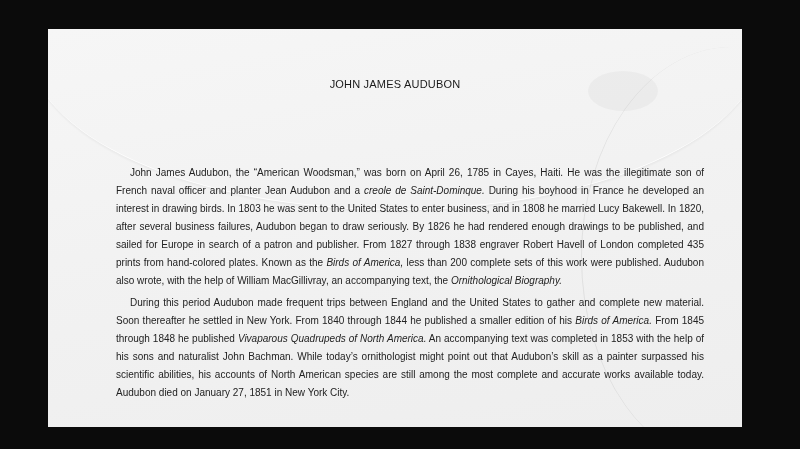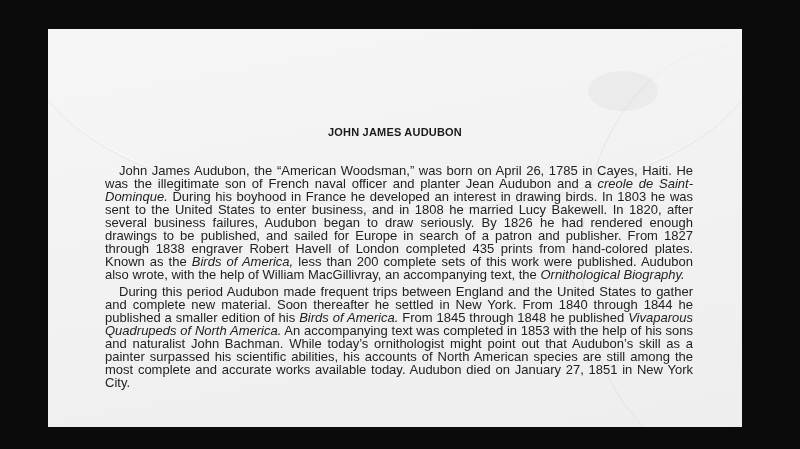--- a/index.html
+++ b/index.html
@@ -21,25 +21,25 @@
   .corner-curve {
     position:absolute; right:-140px; bottom:-40px; width:300px; height:420px;
     border-left:1px solid rgba(0,0,0,0.07); border-radius:50%;
   }
   .emboss {
     position:absolute; left:540px; top:42px; width:70px; height:40px;
     border-radius:50%; background:rgba(0,0,0,0.03);
   }
   .title {
     position:absolute; left:0; right:0; top:49px; text-align:center;
-    font-size:11px; font-weight:bold; color:#1a1a1a; letter-spacing:0.2px;margin-top:48px;
+    font-size:11px; font-weight:normal; color:#1a1a1a; letter-spacing:0.2px;
   }
   .body-text {
-    position:absolute; left:57px; top:135px; width:588px;
-    font-size:13px; line-height:13px; color:#222; text-align:justify;
+    position:absolute; left:68px; top:135px; width:588px;
+    font-size:10px; line-height:18px; color:#222; text-align:justify;
   }
   .body-text p { margin:0 0 4px 0; text-indent:14px; }
   .body-text em { font-style:italic; }
 </style>
 </head>
 <body>
 
 <div class="envelope">
   <div class="flap-line"></div>
   <div class="corner-curve"></div>

